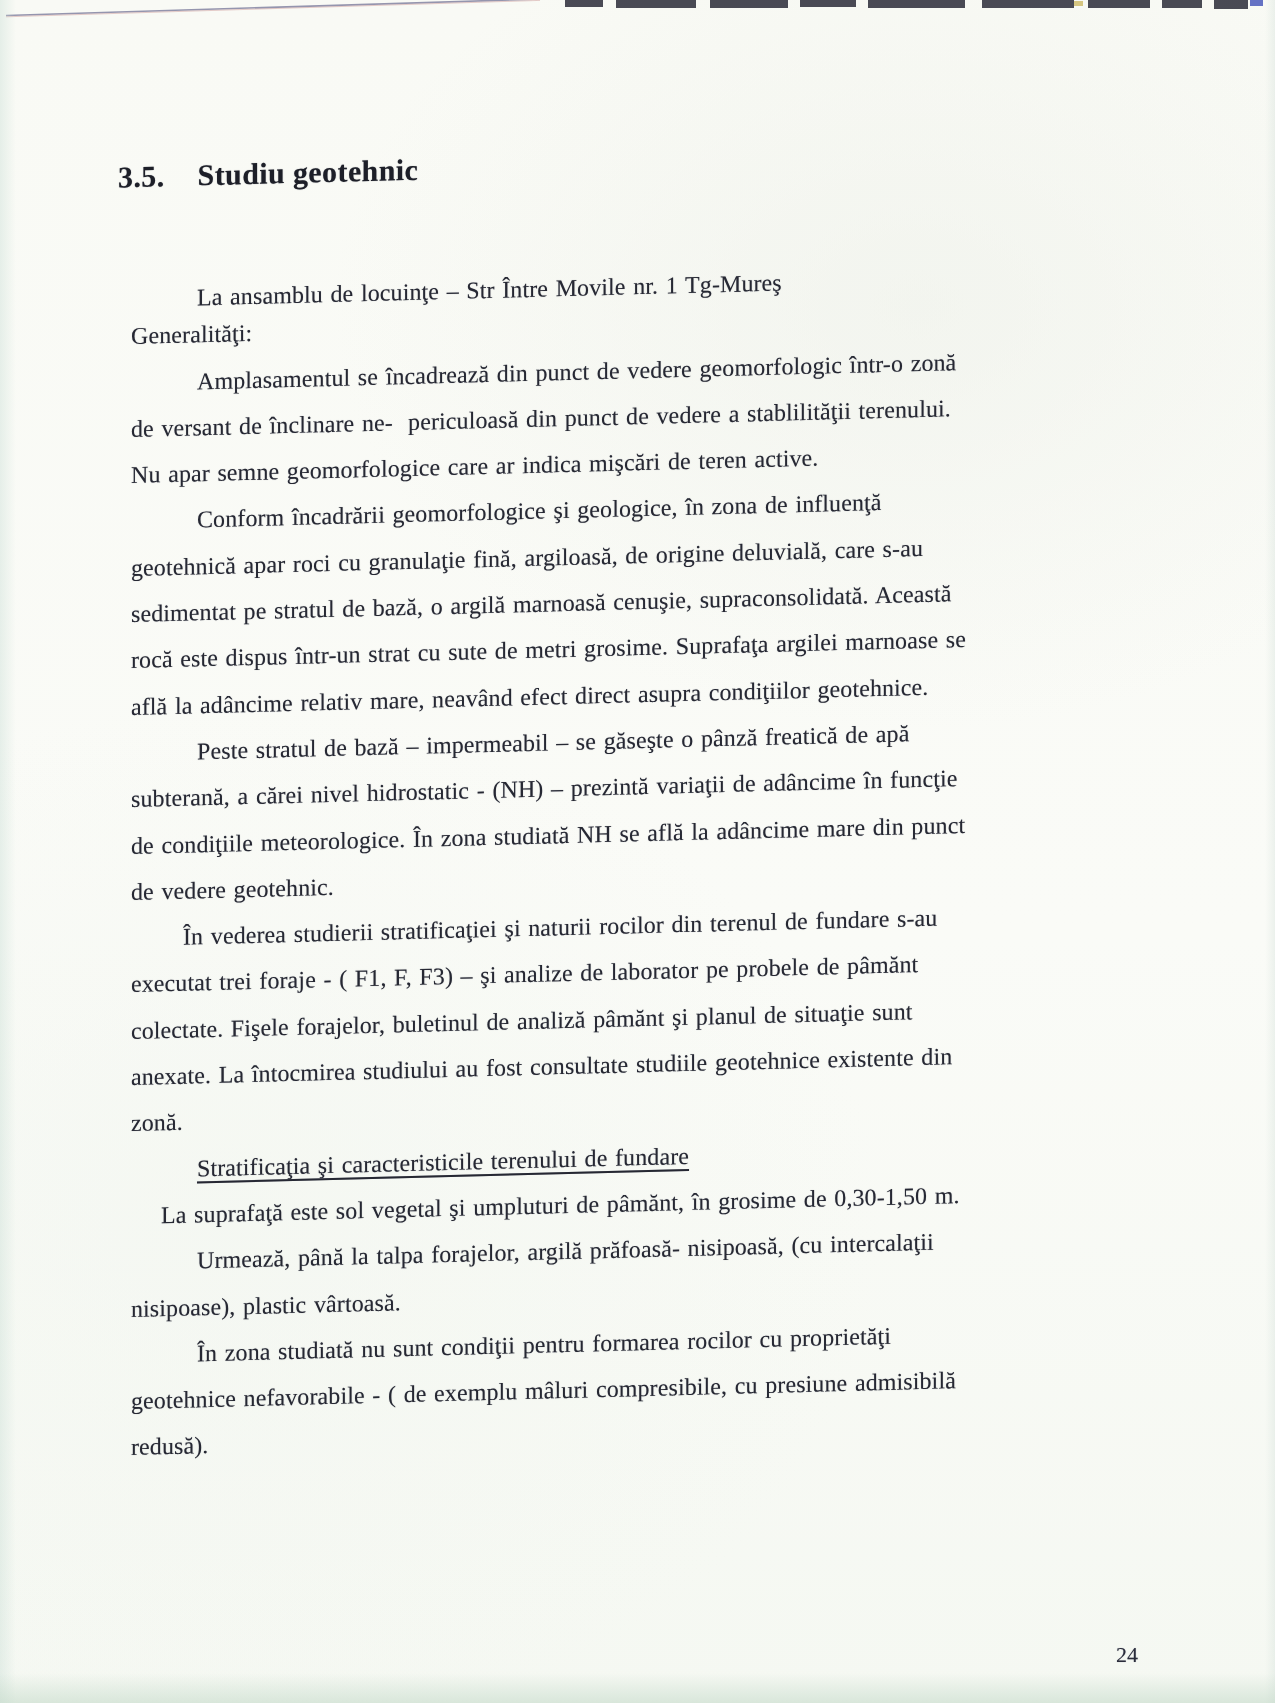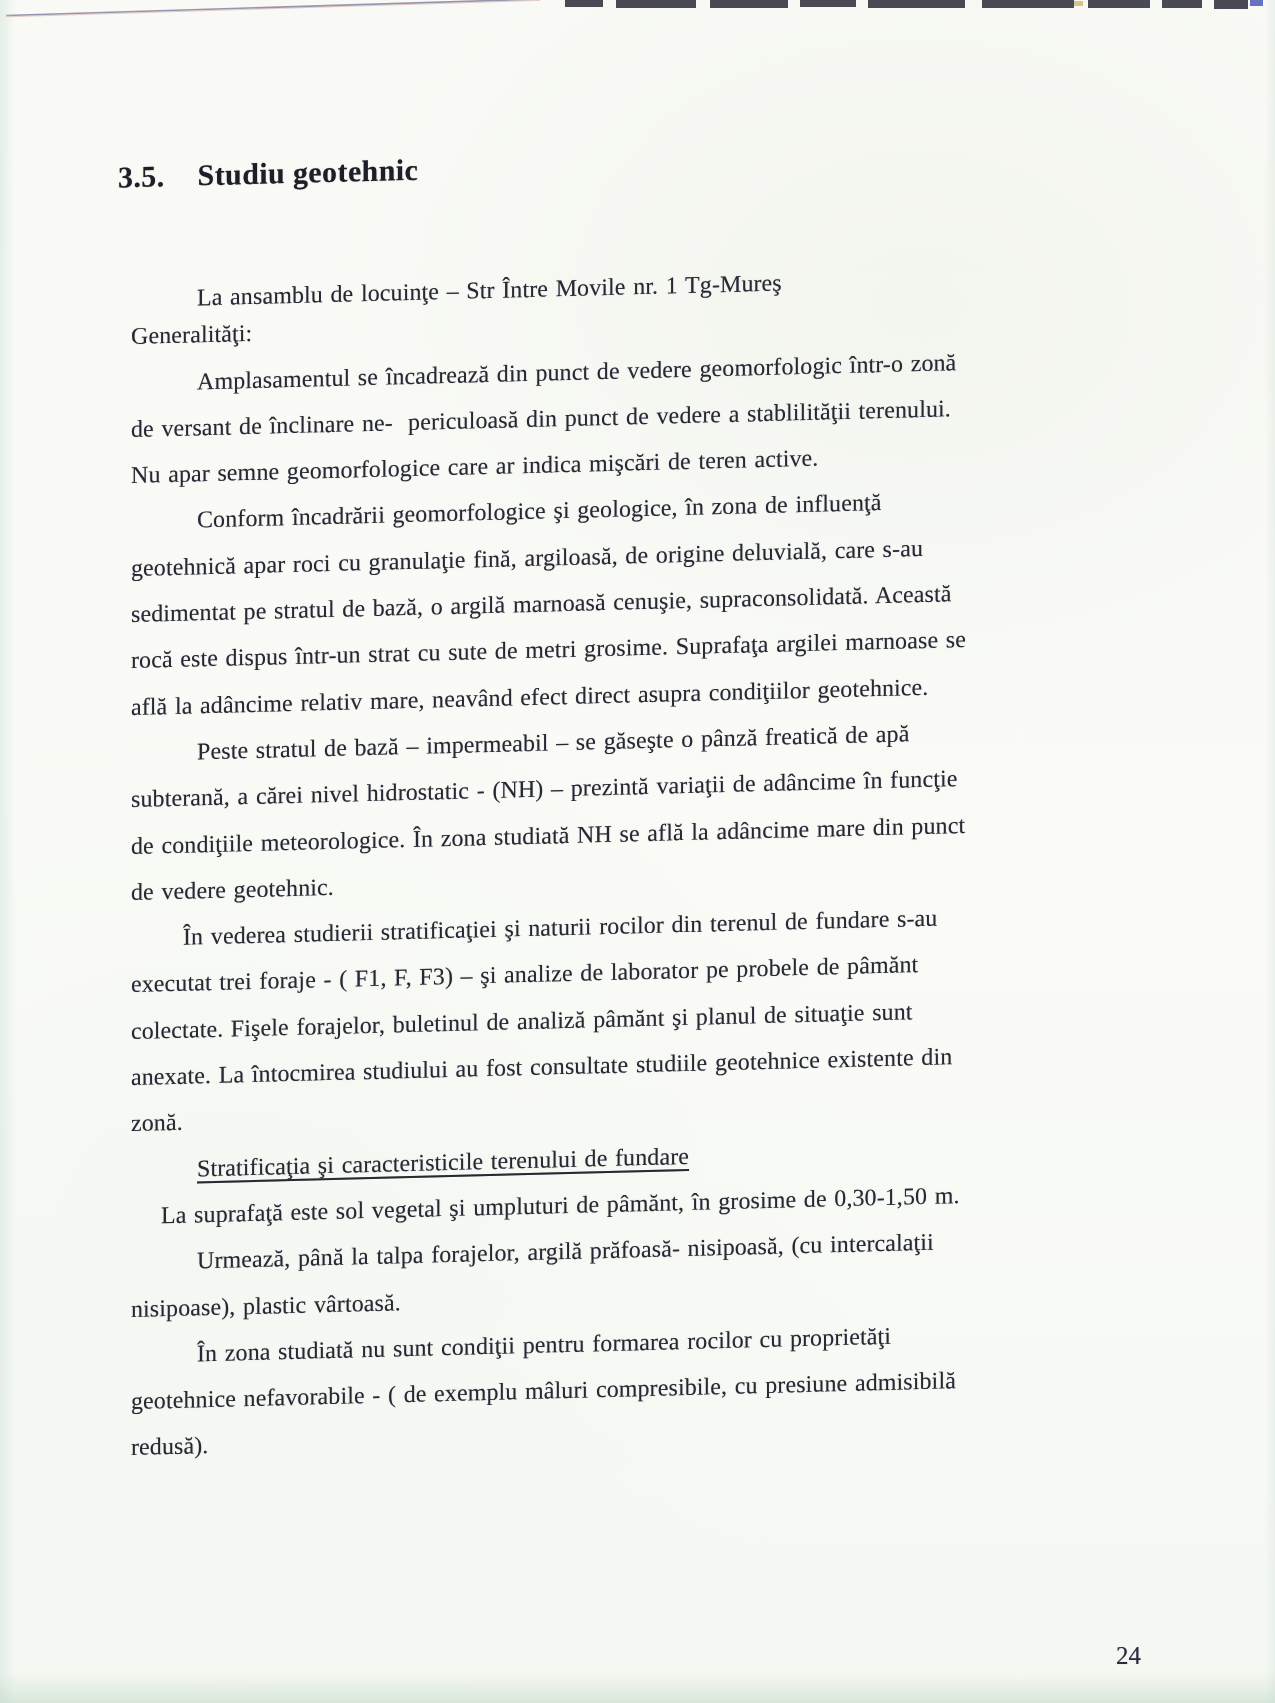--- a/index.html
+++ b/index.html
@@ -69,21 +69,21 @@
   .line.indent-md { padding-left: 52px; }
   .line.indent-sm { padding-left: 30px; }
   .line.tight     { margin-top: -9px; }
   .line.underline span {
     text-decoration: underline;
     text-decoration-thickness: 1.5px;
     text-underline-offset: 5px;
   }
   .page-number {
     position: absolute; left: 1116px; top: 1642px;
-    font-size: 25px; color: #2a2c3a;
+    font-size: 22px; color: #2a2c3a;
     text-shadow: 0 0 1px rgba(40,44,80,.4);
   }
 </style>
 </head>
 <body>
 
 <div class="page">
 
   <svg class="top-artifact" width="1275" height="60" viewBox="0 0 1275 60">
     <line x1="6" y1="15.5" x2="540" y2="-1" stroke="#9595ae" stroke-width="1.6"></line>

